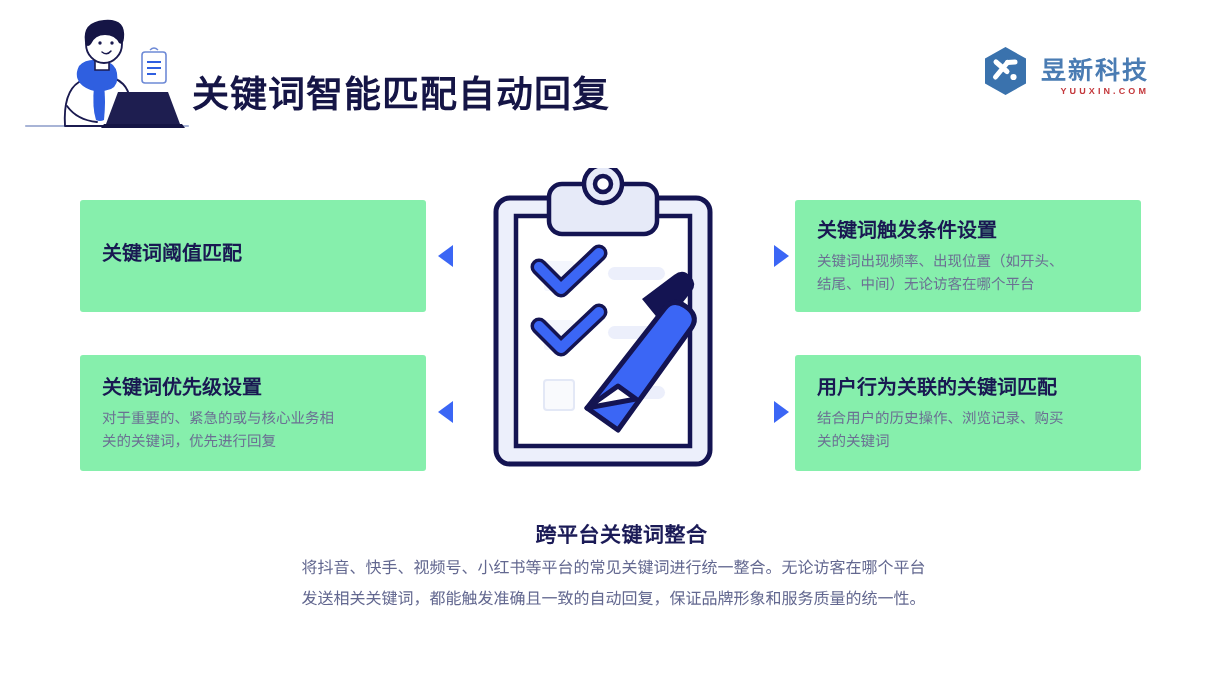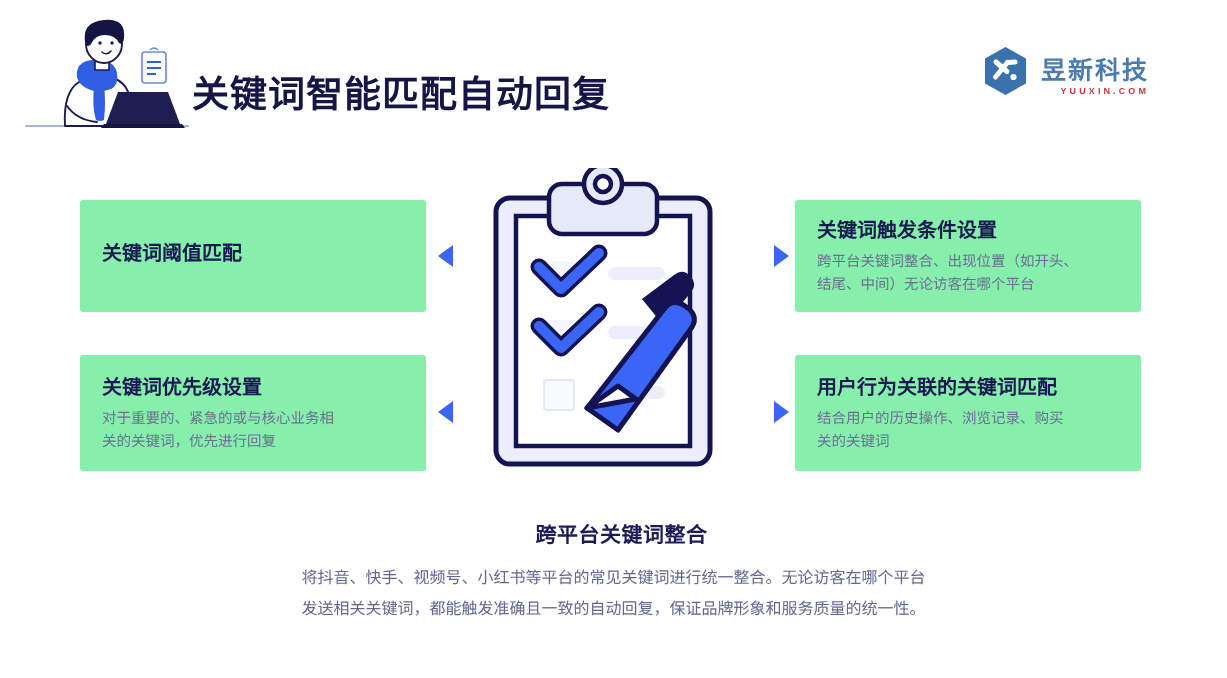--- a/index.html
+++ b/index.html
@@ -133,21 +133,21 @@
     text-align: center;
   }
   .footer-title {
     font-size: 21px;
     font-weight: 700;
     color: #1b1b57;
     letter-spacing: 0.5px;
     margin-left: 16px;
   }
   .footer-body {
-    margin-top: 14px;
+    margin-top: 4px;
     font-size: 16px;
     color: #636890;
     line-height: 1.95;
   }
   .footer-body span { display: block; }
 </style>
 </head>
 <body>
 
 <div id="slide">
@@ -208,21 +208,21 @@
     <div class="card-title">关键词优先级设置</div>
     <div class="card-desc">
       <span>对于重要的、紧急的或与核心业务相</span>
       <span>关的关键词，优先进行回复</span>
     </div>
   </div>
 
   <div class="card card-right card-row1">
     <div class="card-title">关键词触发条件设置</div>
     <div class="card-desc">
-      <span>跨平台关键词整合、出现位置（如开头、</span>
+      <span>关键词出现频率、出现位置（如开头、</span>
       <span>结尾、中间）无论访客在哪个平台</span>
     </div>
   </div>
 
   <div class="card card-right card-row2">
     <div class="card-title">用户行为关联的关键词匹配</div>
     <div class="card-desc">
       <span>结合用户的历史操作、浏览记录、购买</span>
       <span>关的关键词</span>
     </div>

